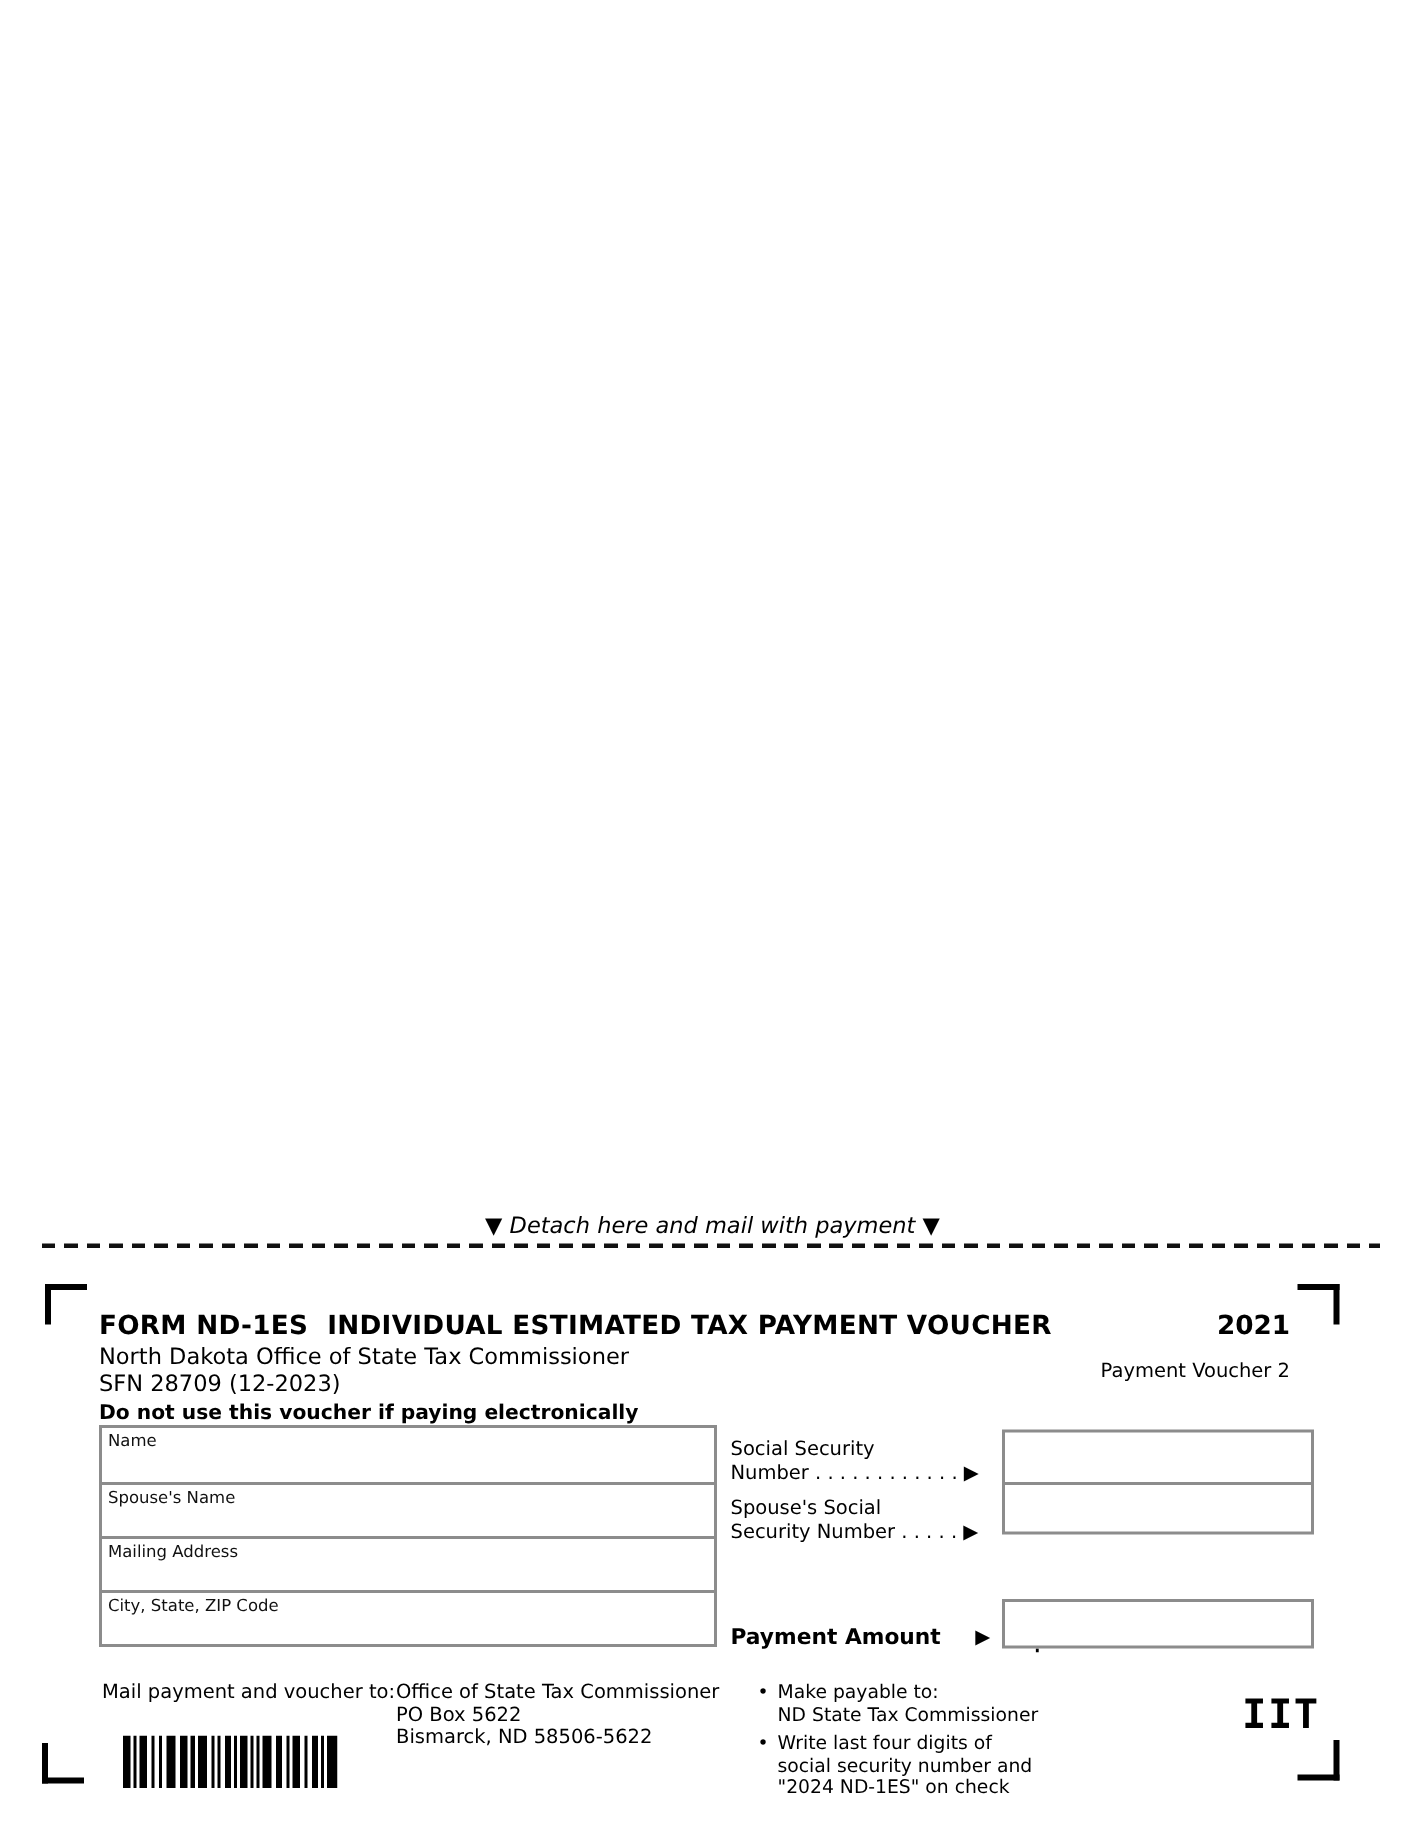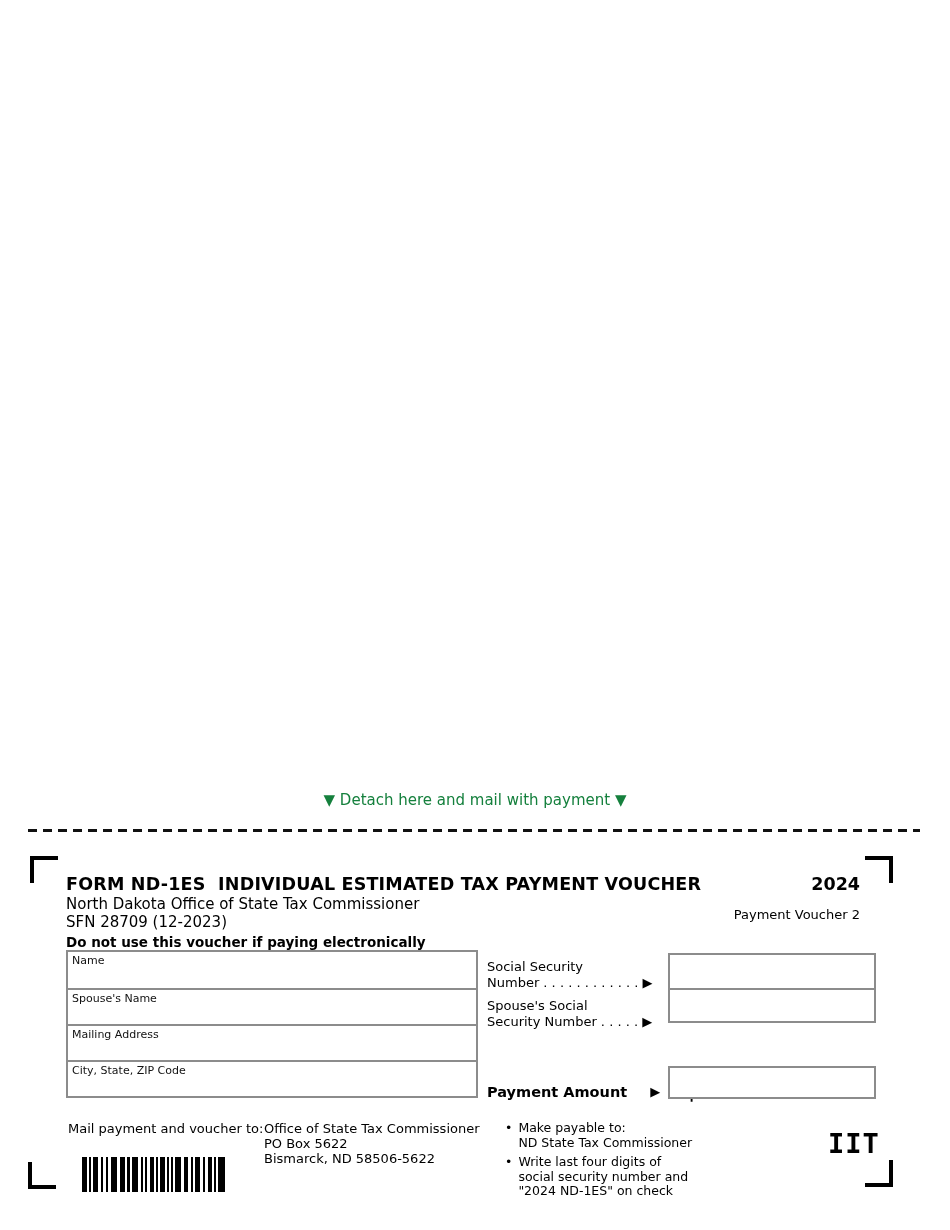--- a/index.html
+++ b/index.html
@@ -10,24 +10,25 @@
     height: 1230px;
     background: #ffffff;
     font-family: "DejaVu Sans", "Liberation Sans", sans-serif;
     color: #000000;
     overflow: hidden;
   }
   .abs { position: absolute; }
 
   
   .detach-label {
-    top: 791px; left: 0; width: 100%;
+    top: 808px; left: 0; width: 100%;
     text-align: center;
+    font-style: italic;
     font-size: 15px;
-    color: #15803d;
+    color: #000000;
   }
   .dashed-line {
     top: 829px; left: 28px; width: 892px; height: 3px;
     background: repeating-linear-gradient(90deg, #111 0 9px, transparent 9px 15px);
   }
 
   
   .corner { width: 28px; height: 27px; }
   .corner.tl { left: 30px;  top: 856px; border-top: 4px solid #000; border-left: 4px solid #000; }
   .corner.tr { left: 865px; top: 856px; border-top: 4px solid #000; border-right: 4px solid #000; }
@@ -103,21 +104,21 @@
 
   <div class="abs detach-label">▼ Detach here and mail with payment ▼</div>
   <div class="abs dashed-line"></div>
 
   <div class="abs corner tl"></div>
   <div class="abs corner tr"></div>
   <div class="abs corner bl"></div>
   <div class="abs corner br"></div>
 
   <div class="abs form-title">FORM ND-1ES  INDIVIDUAL ESTIMATED TAX PAYMENT VOUCHER</div>
-  <div class="abs form-year">2024</div>
+  <div class="abs form-year">2021</div>
   <div class="abs agency">North Dakota Office of State Tax Commissioner</div>
   <div class="abs sfn">SFN 28709 (12-2023)</div>
   <div class="abs voucher-no">Payment Voucher 2</div>
   <div class="abs due-date">Due June 15, 2024</div>
   <div class="abs left-fields">
     <div class="field-cell">
       <span class="box-label">Name</span>
       <span></span>
     </div>
     <div class="field-cell">

